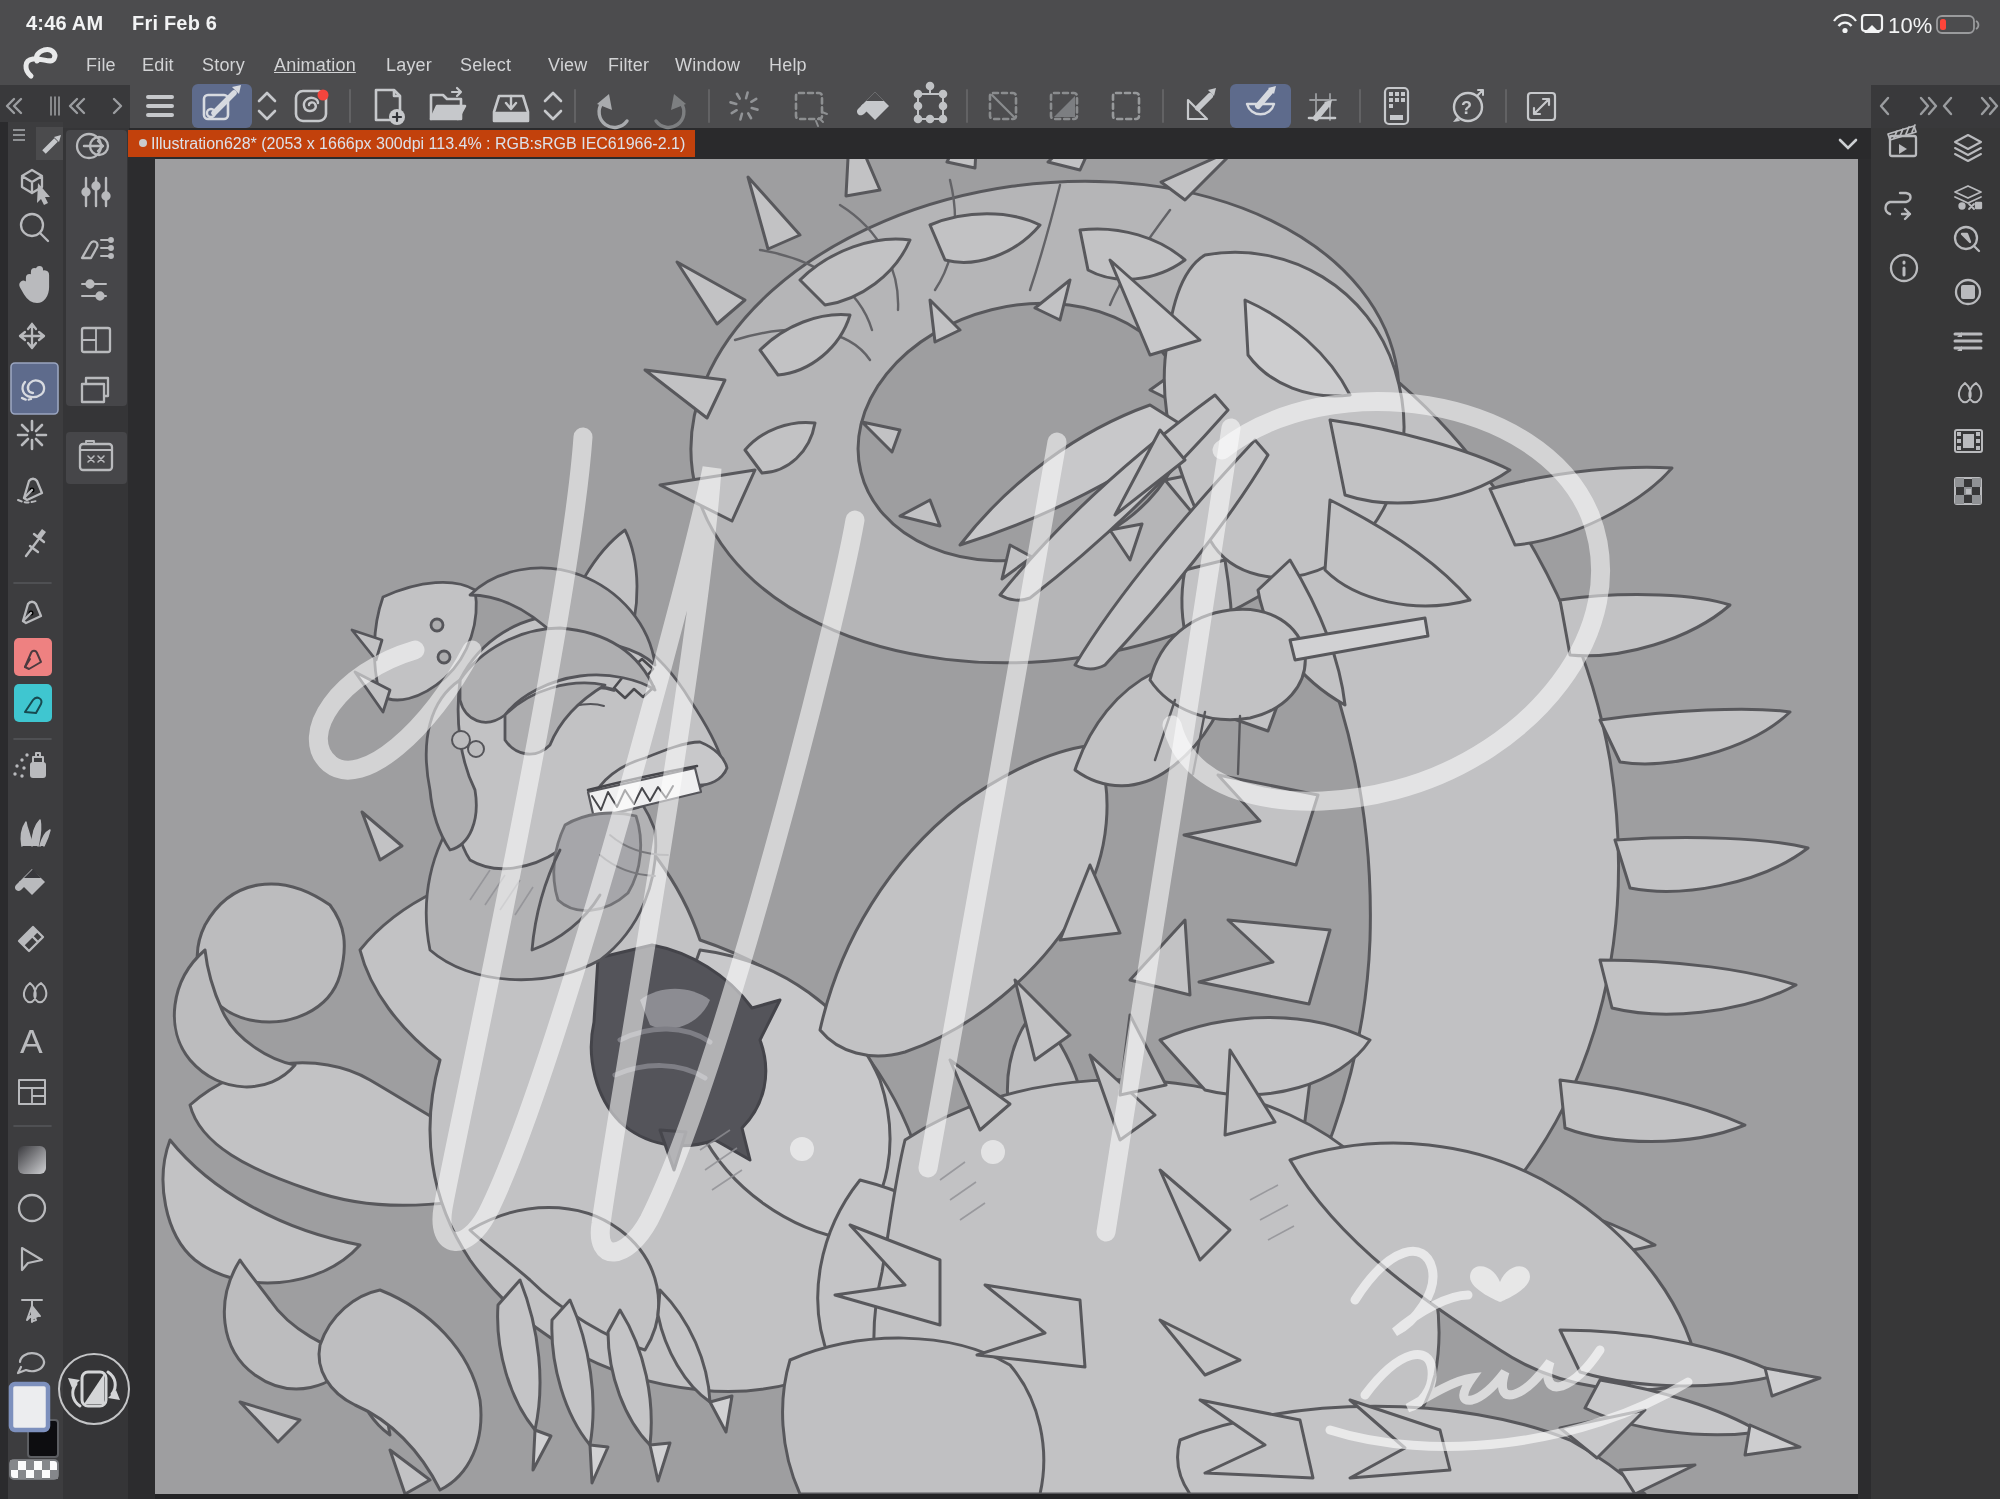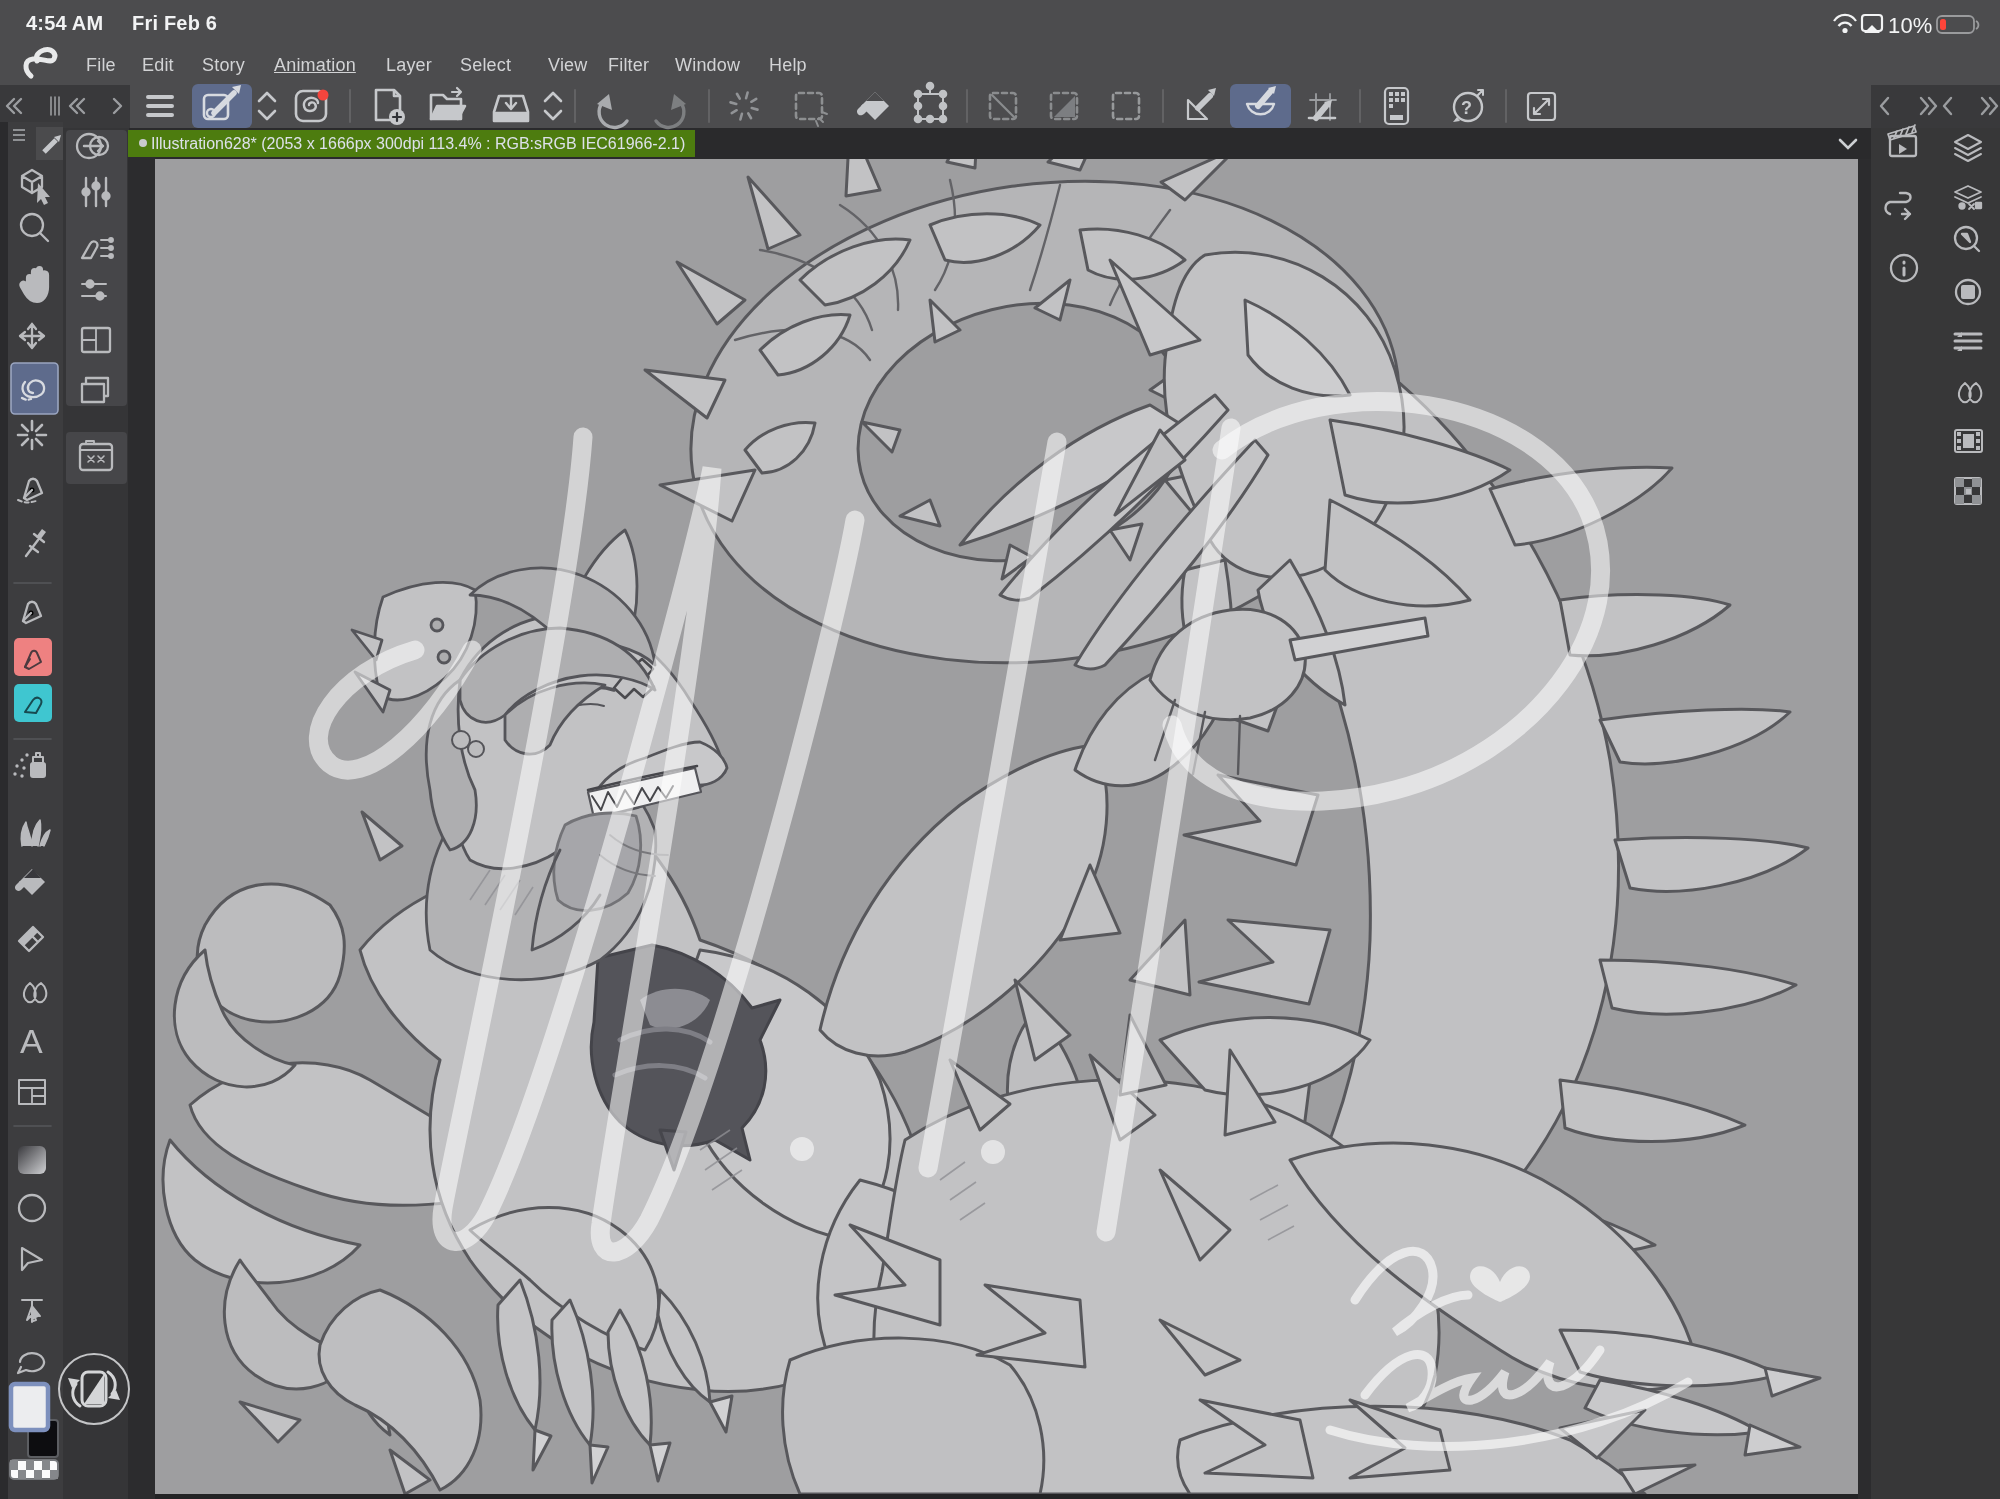--- a/index.html
+++ b/index.html
@@ -2,21 +2,21 @@
 <html><head><meta charset="utf-8">
 <style>
 html,body{-webkit-font-smoothing:antialiased;margin:0;padding:0;width:2000px;height:1499px;overflow:hidden;background:#2a2a2c;font-family:"Liberation Sans",sans-serif;}
 #root{position:relative;width:2000px;height:1499px;}
 .abs{position:absolute;}
 #topbars{left:0;top:0;width:2000px;height:85px;background:#4c4c4e;}
 #toolbar{left:0;top:85px;width:2000px;height:43px;background:#4c4c4e;}
 #tbleft{left:0;top:85px;width:130px;height:43px;background:#39393b;}
 #tbright{left:1871px;top:85px;width:129px;height:43px;background:#39393b;}
 #tabrow{left:0;top:128px;width:2000px;height:32px;background:#2a2a2c;}
-#tab{left:128px;top:130px;width:567px;height:27px;background:#4d7c0f;color:#dde1ea;font-size:16px;line-height:27px;white-space:nowrap;}
+#tab{left:128px;top:130px;width:567px;height:27px;background:#c2410c;color:#dde1ea;font-size:16px;line-height:27px;white-space:nowrap;}
 #col0{left:0;top:122px;width:8px;height:1377px;background:#2b2b2d;}
 #col1{left:8px;top:122px;width:55px;height:1377px;background:#3d3d3f;}
 #col2{left:63px;top:128px;width:66px;height:1371px;background:#353537;}
 #col2t1{left:66px;top:130px;width:61px;height:276px;background:#464649;border-radius:4px;}
 #col2t2{left:66px;top:432px;width:61px;height:52px;background:#464649;border-radius:4px;}
 #lstrip{left:128px;top:157px;width:27px;height:1342px;background:#2c2c2e;}
 #rstrip{left:1858px;top:159px;width:13px;height:1340px;background:#2c2c2e;}
 #rpanel{left:1871px;top:128px;width:129px;height:1371px;background:#373738;}
 #canvas{left:155px;top:159px;width:1703px;height:1335px;background:#9e9ea0;overflow:hidden;}
 #bstrip{left:155px;top:1494px;width:1703px;height:5px;background:#232325;}
@@ -212,21 +212,21 @@
 
 <g stroke="#ffffff" stroke-opacity="0.62" stroke-width="9" fill="none" stroke-linecap="round">
 <path d="M1355,1300 C1390,1245 1425,1240 1432,1268 C1438,1292 1415,1322 1395,1332 C1420,1310 1450,1295 1468,1295"></path>
 <path d="M1365,1395 C1400,1348 1430,1345 1432,1370 C1434,1390 1420,1405 1408,1408 C1430,1395 1455,1380 1472,1378 C1462,1392 1460,1402 1472,1400 C1484,1397 1495,1385 1505,1372 C1500,1388 1502,1398 1515,1394 C1528,1390 1540,1375 1550,1362 C1545,1378 1548,1390 1562,1386 C1578,1380 1592,1362 1600,1350"></path>
 <path d="M1330,1430 C1430,1462 1580,1448 1688,1382"></path>
 </g>
 <path d="M1500,1282 C1492,1262 1470,1262 1470,1277 C1470,1290 1500,1302 1500,1302 C1500,1302 1530,1290 1530,1277 C1530,1262 1508,1262 1500,1282 Z" fill="#ffffff" fill-opacity="0.6"></path>
 </svg></div>
 <div class="abs" id="bstrip"></div>
 <div class="abs" id="tab"><span style="display:inline-block;width:8px;height:8px;border-radius:4px;background:#c9cbce;margin:0 4px 3px 11px;vertical-align:middle;"></span>Illustration628* (2053 x 1666px 300dpi 113.4% : RGB:sRGB IEC61966-2.1)</div>
-<span class="abs st" style="left:26px;top:12px;">4:54 AM</span>
+<span class="abs st" style="left:26px;top:12px;">4:46 AM</span>
 <span class="abs st" style="left:132px;top:12px;">Fri Feb 6</span>
 <span class="abs st" style="left:1888px;top:13px;font-weight:500;font-size:22px;">10%</span>
 <span class="abs menu" style="left:86px;top:55px;">File</span>
 <span class="abs menu" style="left:142px;top:55px;">Edit</span>
 <span class="abs menu" style="left:202px;top:55px;">Story</span>
 <span class="abs menu" style="left:274px;top:55px;text-decoration:underline;">Animation</span>
 <span class="abs menu" style="left:386px;top:55px;">Layer</span>
 <span class="abs menu" style="left:460px;top:55px;">Select</span>
 <span class="abs menu" style="left:540px;top:55px;margin-left:8px;">View</span>
 <span class="abs menu" style="left:608px;top:55px;text-align:center;">Filter</span>

